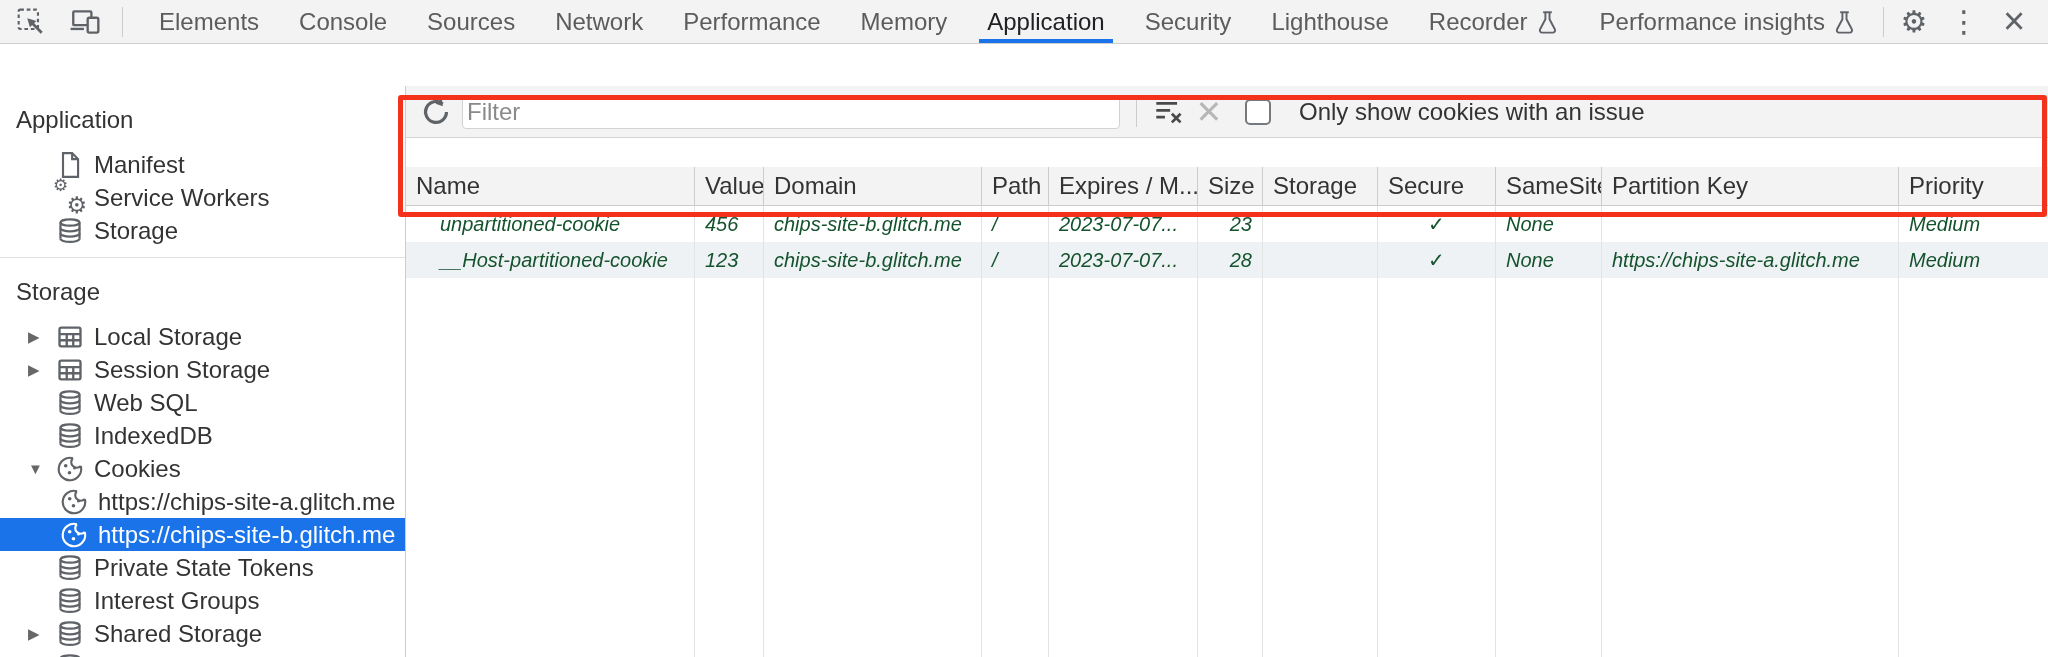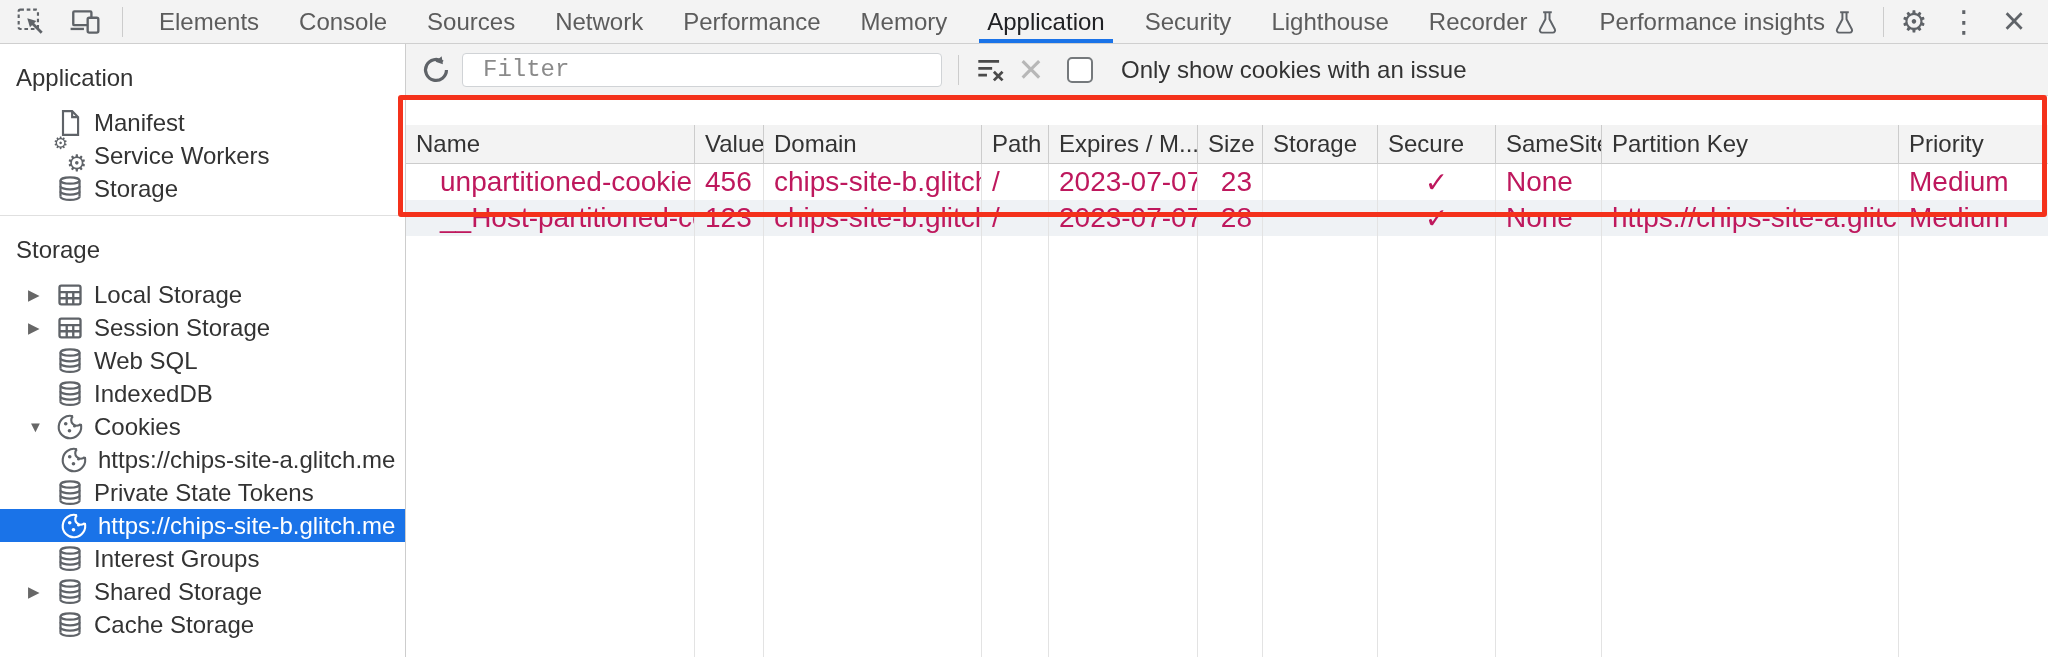--- a/index.html
+++ b/index.html
@@ -1,18 +1,18 @@
 <!DOCTYPE html>
 <html style="--accent: #1a73e8; --selection: #1a73e8; --highlight: #f4311b;"><head>
 <meta charset="utf-8">
 <style>
   * { margin:0; padding:0; box-sizing:border-box; }
   html,body { width:2048px; height:657px; overflow:hidden; background:#fff;
     font-family:"Liberation Sans","DejaVu Sans",sans-serif; color:#333; }
-  .window { position:relative; width:2048px; height:657px; display:flex; flex-direction:column; }
+  .window { position:relative; width:2048px; height:657px; display:flex; flex-direction:column;gap:42px; }
 
   
   .tabbar { height:44px; flex:0 0 44px; background:#f3f3f3; border-bottom:1px solid #cfcfcf;
     display:flex; align-items:center; }
   .tb-left { display:flex; align-items:center; gap:20px; padding:0 16px 0 14px; }
   .tb-btn { display:flex; align-items:center; justify-content:center; width:34px; height:34px; color:#5f6368; cursor:pointer; }
   .v-div { width:1px; height:30px; background:#cccccc; }
   .tabs { display:flex; align-items:center; height:100%; }
   .tab { position:relative; height:100%; display:flex; align-items:center; gap:8px;
     padding:0 20px; font-size:24px; color:#5c5c5c; white-space:nowrap; cursor:pointer; }
@@ -39,36 +39,36 @@
   .tree-item.selected .t-label, .tree-item.selected .t-icon, .tree-item.selected .arrow { color:#fff; }
   .sw-icon { position:relative; width:30px; height:30px; }
   .sw-icon .g1 { position:absolute; left:-2px; top:-8px; font-size:17px; }
   .sw-icon .g2 { position:absolute; right:-2px; bottom:-6px; font-size:23px; }
 
   
   .main { flex:1; display:flex; flex-direction:column; min-width:0; }
   .cookie-toolbar { height:52px; flex:0 0 52px; background:#f3f3f3; border-bottom:1px solid #d4d4d4;
     display:flex; align-items:center; padding-left:10px; }
   .icon-btn { width:40px; height:40px; display:flex; align-items:center; justify-content:center; color:#5f6368; cursor:pointer; }
-  .filter-input { width:480px; height:34px; margin-left:6px; border:1px solid #d0d3d6; border-radius:4px;
-    background:#fff; font-size:24px; padding:0 20px; color:#333; outline:none; font-family:Liberation Mono, monospace; }
+  .filter-input { width:658px; height:34px; margin-left:6px; border:1px solid #d0d3d6; border-radius:4px;
+    background:#fff; font-size:24px; padding:0 4px; color:#333; outline:none; font-family:Liberation Sans, sans-serif; }
   .filter-input::placeholder { color:#8a8a8a; }
   .cookie-toolbar .v-div { margin:0 12px 0 16px; }
   .dim { color:#b7b7b7; font-size:32px; font-weight:300; }
   .checkbox { width:26px; height:26px; border:2px solid #75797c; border-radius:5px; background:#fff; margin-left:16px; flex:0 0 26px; cursor:pointer; }
   .cb-label { font-size:24px; color:#333; margin-left:28px; white-space:nowrap; }
 
   
   .table-area { flex:1; position:relative; min-height:0; background:#fff; }
   .dg { display:grid; width:100%; height:100%; grid-template-rows:39px 36px 36px 1fr;margin-top:29px; }
   .hc { background:#f3f3f3; border-right:1px solid #cccccc; border-bottom:1px solid #cccccc;
     font-size:24px; color:#333; padding:0 10px; display:flex; align-items:center; overflow:hidden; white-space:nowrap; cursor:pointer; }
   .hc:last-child { border-right:none; }
-  .dc { font-size:28px; color:#be185d; padding:0 10px; display:flex; align-items:center;
-    border-right:1px solid #e3e3e3; overflow:hidden; white-space:nowrap; }
+  .dc { font-size:20px; color:#14532d; padding:0 10px; display:flex; align-items:center;
+    border-right:1px solid #e3e3e3; overflow:hidden; white-space:nowrap;font-style:italic; }
   .dc.lastcol { border-right:none; }
   .dc.indent { padding-left:34px; }
   .al-right { justify-content:flex-end; }
   .al-center { justify-content:center; }
   .rowbg-0 { background:#ffffff; }
   .rowbg-1 { background:#eff2f5; }
   .fc { border-right:1px solid #e3e3e3; }
   .fc.lastcol { border-right:none; }
 
   
@@ -267,45 +267,45 @@
               <svg width="30" height="30" viewBox="0 0 28 28" fill="none" stroke="currentColor" stroke-width="2">
                 <path d="M24.1 11.3 A10.5 10.5 0 1 1 16.7 3.9"></path>
                 <path d="M16.7 3.9 A5 5 0 0 0 24.1 11.3"></path>
                 <circle cx="10" cy="11" r="1.7" fill="currentColor" stroke="none"></circle>
                 <circle cx="13.5" cy="17.5" r="1.7" fill="currentColor" stroke="none"></circle>
                 <circle cx="18.2" cy="13.2" r="1.3" fill="currentColor" stroke="none"></circle>
               </svg>
             </span>
             <span class="t-label">https://chips-site-a.glitch.me</span>
           </div>
-          <div class="tree-item">
-            <span class="arrow"></span>
-            <span class="t-icon">
-              <svg width="28" height="28" viewBox="0 0 24 25" fill="none" stroke="currentColor" stroke-width="2">
-                <ellipse cx="12" cy="5" rx="8.5" ry="2.8"></ellipse>
-                <path d="M3.5 5 V19.5 M20.5 5 V19.5"></path>
-                <path d="M3.5 10 c0 1.5 3.8 2.8 8.5 2.8 s8.5 -1.3 8.5 -2.8"></path>
-                <path d="M3.5 14.7 c0 1.5 3.8 2.8 8.5 2.8 s8.5 -1.3 8.5 -2.8"></path>
-                <path d="M3.5 19.5 c0 1.5 3.8 2.8 8.5 2.8 s8.5 -1.3 8.5 -2.8"></path>
-              </svg>
-            </span>
-            <span class="t-label">Private State Tokens</span>
-          </div>
           <div class="tree-item child selected">
             <span class="arrow"></span>
             <span class="t-icon">
               <svg width="30" height="30" viewBox="0 0 28 28" fill="none" stroke="currentColor" stroke-width="2">
                 <path d="M24.1 11.3 A10.5 10.5 0 1 1 16.7 3.9"></path>
                 <path d="M16.7 3.9 A5 5 0 0 0 24.1 11.3"></path>
                 <circle cx="10" cy="11" r="1.7" fill="currentColor" stroke="none"></circle>
                 <circle cx="13.5" cy="17.5" r="1.7" fill="currentColor" stroke="none"></circle>
                 <circle cx="18.2" cy="13.2" r="1.3" fill="currentColor" stroke="none"></circle>
               </svg>
             </span>
             <span class="t-label">https://chips-site-b.glitch.me</span>
+          </div>
+          <div class="tree-item">
+            <span class="arrow"></span>
+            <span class="t-icon">
+              <svg width="28" height="28" viewBox="0 0 24 25" fill="none" stroke="currentColor" stroke-width="2">
+                <ellipse cx="12" cy="5" rx="8.5" ry="2.8"></ellipse>
+                <path d="M3.5 5 V19.5 M20.5 5 V19.5"></path>
+                <path d="M3.5 10 c0 1.5 3.8 2.8 8.5 2.8 s8.5 -1.3 8.5 -2.8"></path>
+                <path d="M3.5 14.7 c0 1.5 3.8 2.8 8.5 2.8 s8.5 -1.3 8.5 -2.8"></path>
+                <path d="M3.5 19.5 c0 1.5 3.8 2.8 8.5 2.8 s8.5 -1.3 8.5 -2.8"></path>
+              </svg>
+            </span>
+            <span class="t-label">Private State Tokens</span>
           </div>
           <div class="tree-item">
             <span class="arrow"></span>
             <span class="t-icon">
               <svg width="28" height="28" viewBox="0 0 24 25" fill="none" stroke="currentColor" stroke-width="2">
                 <ellipse cx="12" cy="5" rx="8.5" ry="2.8"></ellipse>
                 <path d="M3.5 5 V19.5 M20.5 5 V19.5"></path>
                 <path d="M3.5 10 c0 1.5 3.8 2.8 8.5 2.8 s8.5 -1.3 8.5 -2.8"></path>
                 <path d="M3.5 14.7 c0 1.5 3.8 2.8 8.5 2.8 s8.5 -1.3 8.5 -2.8"></path>
                 <path d="M3.5 19.5 c0 1.5 3.8 2.8 8.5 2.8 s8.5 -1.3 8.5 -2.8"></path>

